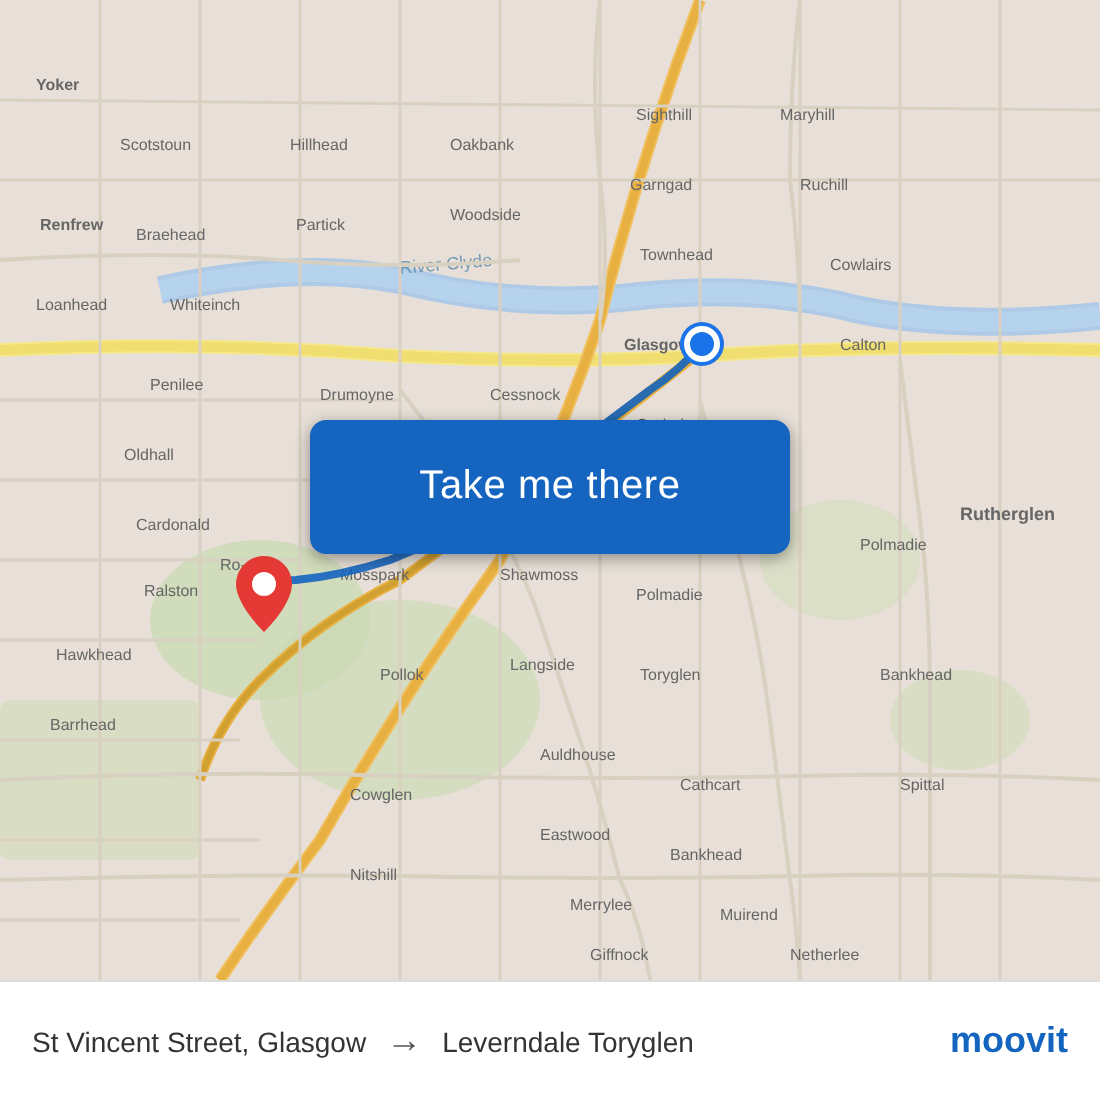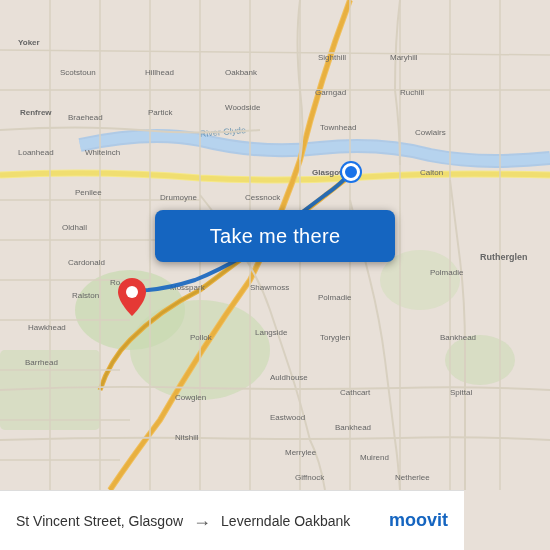--- a/index.html
+++ b/index.html
@@ -25,21 +25,21 @@
       top: 0; left: 0;
       width: 100%; height: 100%;
     }
 
     
     #take-me-there-btn {
       position: absolute;
       top: 210px;
       left: 155px;
       width: 240px;
-      height: 52px;
+      height: 67px;
       background: #1565C0;
       border-radius: 8px;
       display: flex;
       align-items: center;
       justify-content: center;
       cursor: pointer;
       z-index: 10;
       box-shadow: 0 2px 8px rgba(0,0,0,0.4);
     }
 
@@ -70,21 +70,21 @@
       border: 3px solid white;
       box-shadow: 0 0 0 2px #1a73e8;
       z-index: 8;
     }
 
     
     #footer {
       position: absolute;
       bottom: 0;
       left: 0;
-      width: 464px;
+      width: 550px;
       height: 60px;
       background: white;
       display: flex;
       align-items: center;
       padding: 0 16px;
       border-top: 1px solid #ddd;
     }
 
     #footer-left {
       display: flex;
@@ -276,20 +276,20 @@
     <span>Take me there</span>
   </div>
 
 
 </div>
 
 <div id="footer">
   <div id="footer-left">
     <span id="footer-origin">St Vincent Street, Glasgow</span>
     <span id="footer-arrow">→</span>
-    <span id="footer-dest">Leverndale Oakbank</span>
+    <span id="footer-dest">Leverndale Toryglen</span>
   </div>
   <div id="footer-logo">
     <span id="footer-logo-text">
       <span style="color:#1565C0; font-size:18px; font-weight:800;">moovit</span>
     </span>
   </div>
 </div>
 
 </body></html>

